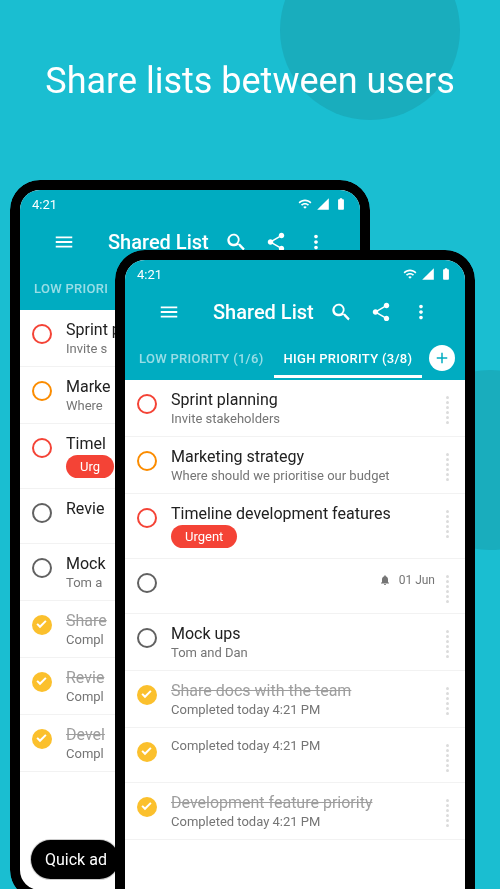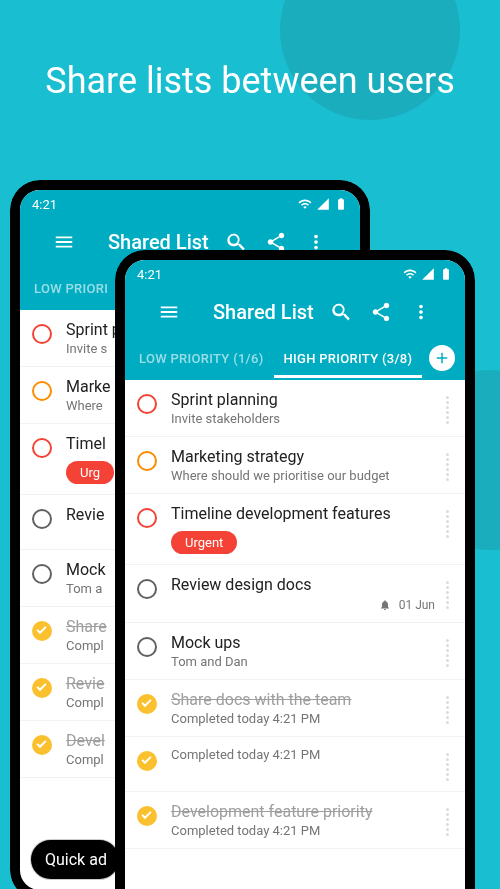--- a/index.html
+++ b/index.html
@@ -33,21 +33,21 @@
 .tabs-row .add-icon { margin-left: auto; margin-right: 6px; width: 26px; height: 26px; background: #fff; border-radius: 50%; display: flex; align-items: center; justify-content: center; }
 .tabs-row .add-icon svg { width: 18px; height: 18px; fill: #00acc1; }
 
 .task-list { background: #fff; }
 .task-item { display: flex; align-items: flex-start; padding: 10px 6px 10px 10px; border-bottom: 1px solid #f2f2f2; }
 .task-check { width: 24px; height: 24px; margin-right: 12px; margin-top: 2px; flex-shrink: 0; }
 .task-content { flex: 1; min-width: 0; }
 .task-title { font-size: 16px; color: #212121; margin-bottom: 2px; overflow: hidden; text-overflow: ellipsis; }
 .task-title.struck { text-decoration: line-through; color: #9e9e9e; }
 .task-sub { font-size: 13px; color: #757575; }
-.task-tag { display: inline-block; background: #f44336; color: #fff; font-size: 13px; padding: 4px 14px; border-radius: 14px; margin-top: 6px; }
+.task-tag { display: inline-block; background: #f44336; color: #fff; font-size: 13px; padding: 4px 14px; border-radius: 14px; }
 .task-meta { display: flex; justify-content: flex-end; align-items: center; gap: 8px; font-size: 12px; color: #757575; margin-top: 4px; }
 .task-meta svg { width: 12px; height: 12px; fill: #757575; }
 .drag-handle { width: 24px; display: flex; flex-direction: column; gap: 2px; align-items: center; padding-top: 6px; opacity: 0.35; }
 .drag-handle .dot { width: 3px; height: 3px; background: #999; border-radius: 50%; }
 
 .circle-ring-red { stroke: #f44336; }
 .circle-ring-orange { stroke: #fb8c00; }
 .circle-ring-grey { stroke: #616161; }
 .check-filled { fill: #fbc02d; }
 
@@ -359,21 +359,20 @@
               <div class="dot"></div>
               <div class="dot"></div>
               <div class="dot"></div>
             </div>
           </div>
           <div class="task-item">
     <div class="task-check"><svg viewBox="0 0 24 24">
                 <circle cx="12" cy="12" r="9" fill="none" stroke-width="2" class="circle-ring-grey"></circle>
               </svg></div>
     <div class="task-content">
-      <div class="task-title ">Review design docs</div>
               <div class="task-meta">
                 <svg viewBox="0 0 24 24">
                   <path d="M12 22c1.1 0 2-.9 2-2h-4c0 1.1.9 2 2 2zm6-6v-5c0-3.07-1.64-5.64-4.5-6.32V4c0-.83-.67-1.5-1.5-1.5s-1.5.67-1.5 1.5v.68C7.63 5.36 6 7.92 6 11v5l-2 2v1h16v-1l-2-2z"></path>
                 </svg>
                 <span>01 Jun</span>
               </div>
             </div>
             <div class="drag-handle">
               <div class="dot"></div>
               <div class="dot"></div>

